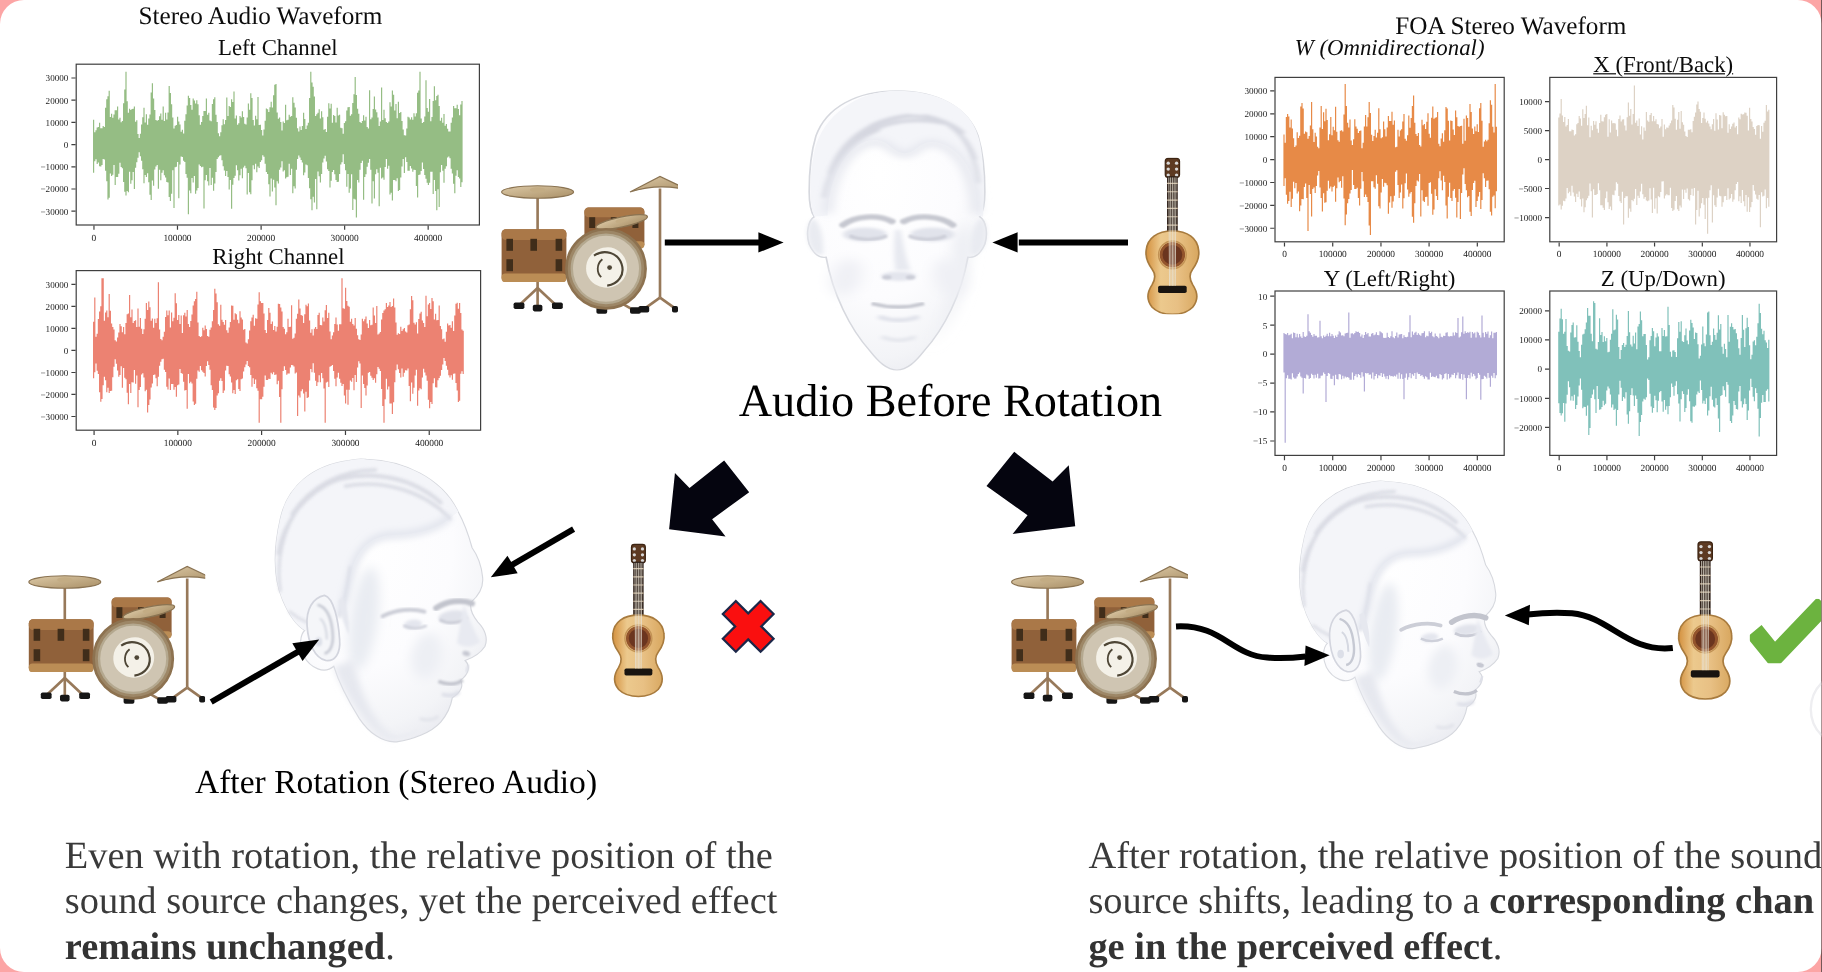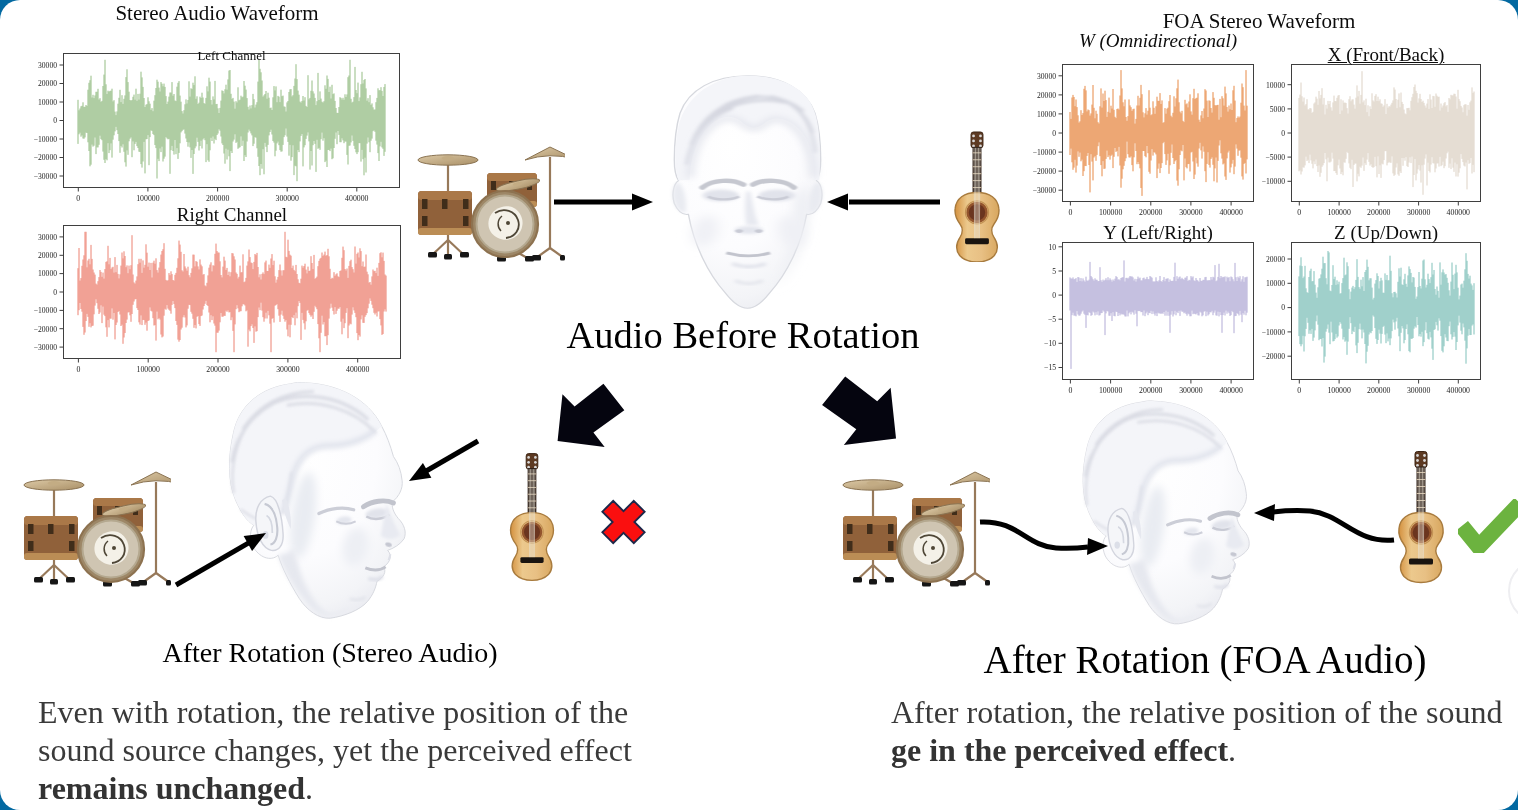--- a/index.html
+++ b/index.html
@@ -1,24 +1,24 @@
 <!DOCTYPE html>
 <html><head>
 <meta charset="utf-8">
 <style>
   html,body{margin:0;padding:0;background:#060606;}
-  .stage{position:relative;width:1518px;height:810px;background:#0369a1;overflow:hidden;
+  .stage{position:relative;width:1518px;height:810px;background:#fca5a5;overflow:hidden;
          font-family:"Liberation Serif", serif;}
   .surface{position:absolute;inset:0;background:#ffffff;border-radius:20px;overflow:hidden;}
   .abs{position:absolute;}
   .suptitle{position:absolute;transform:translateX(-50%);color:#0c0c0c;white-space:nowrap;}
   .plot-title{position:absolute;transform:translateX(-50%);color:#0c0c0c;white-space:nowrap;}
   .caption{position:absolute;transform:translateX(-50%);color:#000;white-space:nowrap;}
   .para{position:absolute;color:#3a3a3a;}
-  .para .pline{white-space:nowrap;}
+  .para .pline{white-space:nowrap;margin-left:16px;}
   .para b{color:#333;}
   svg{display:block;}
 </style>
 </head>
 <body>
 
 <div class="stage">
   <div class="surface">
 
     <svg width="0" height="0" style="position:absolute" aria-hidden="true">
@@ -349,21 +349,21 @@
           <text x="61.3" y="161.5" text-anchor="middle" font-size="7.8" fill="#1c1c1c" font-family="&quot;Liberation Serif&quot;, serif">0</text>
           <line y1="149" y2="152.5" x1="130.9" x2="130.9" stroke="#3f3f3f" stroke-width="1"></line>
           <text x="130.9" y="161.5" text-anchor="middle" font-size="7.8" fill="#1c1c1c" font-family="&quot;Liberation Serif&quot;, serif">100000</text>
           <line y1="149" y2="152.5" x1="200.6" x2="200.6" stroke="#3f3f3f" stroke-width="1"></line>
           <text x="200.6" y="161.5" text-anchor="middle" font-size="7.8" fill="#1c1c1c" font-family="&quot;Liberation Serif&quot;, serif">200000</text>
           <line y1="149" y2="152.5" x1="270.2" x2="270.2" stroke="#3f3f3f" stroke-width="1"></line>
           <text x="270.2" y="161.5" text-anchor="middle" font-size="7.8" fill="#1c1c1c" font-family="&quot;Liberation Serif&quot;, serif">300000</text>
           <line y1="149" y2="152.5" x1="339.8" x2="339.8" stroke="#3f3f3f" stroke-width="1"></line>
           <text x="339.8" y="161.5" text-anchor="middle" font-size="7.8" fill="#1c1c1c" font-family="&quot;Liberation Serif&quot;, serif">400000</text>
         </svg>
-        <div class="plot-title" style="left: 231.5px; top: 48px; font-size: 13px;">Left Channel</div>
+        <div class="plot-title" style="left: 231.5px; top: 30px; font-size: 19px;">Left Channel</div>
         <svg style="position:absolute;left:17px;top:211.3px" width="396" height="170">
           <path d="M61,57.2L61,104.2M62,37.0L62,99.2M63,69.6L63,92.0M64,67.1L64,98.0M65,54.8L65,100.7M66,48.5L66,115.9M67,44.3L67,123.8M68,20.8L68,121.5M69,20.8L69,110.0M70,56.3L70,102.9M71,49.5L71,105.9M72,47.8L72,115.8M73,53.3L73,112.2M74,33.9L74,116.4M75,47.9L75,114.9M76,58.5L76,114.7M77,61.5L77,103.3M78,63.6L78,94.6M79,72.6L79,88.3M80,73.6L80,92.2M81,70.2L81,97.8M82,66.1L82,103.0M83,59.0L83,101.5M84,60.9L84,94.3M85,65.8L85,112.1M86,61.6L86,95.6M87,67.6L87,103.7M88,58.1L88,105.1M89,50.9L89,116.3M90,50.3L90,125.8M91,34.8L91,109.1M92,53.3L92,116.4M93,46.9L93,107.6M94,58.1L94,107.7M95,56.5L95,97.4M96,55.8L96,108.7M97,61.6L97,102.0M98,46.1L98,128.4M99,61.2L99,114.0M100,53.9L100,111.5M101,62.9L101,101.0M102,67.4L102,100.0M103,63.3L103,103.5M104,54.6L104,115.0M105,41.5L105,113.7M106,47.4L106,132.8M107,40.3L107,126.5M108,45.0L108,122.0M109,56.2L109,112.0M110,54.4L110,108.6M111,62.2L111,101.5M112,54.6L112,101.1M113,58.2L113,104.3M114,54.2L114,110.8M115,24.2L115,103.0M116,63.5L116,93.8M117,71.4L117,90.5M118,72.6L118,88.4M119,69.6L119,88.0M120,65.4L120,97.1M121,53.2L121,99.0M122,47.8L122,111.3M123,51.7L123,113.6M124,47.8L124,104.4M125,61.9L125,114.1M126,49.4L126,108.9M127,56.7L127,109.1M128,53.8L128,113.8M129,33.3L129,111.6M130,41.7L130,119.7M131,55.7L131,110.0M132,51.6L132,109.4M133,59.0L133,96.4M134,51.9L134,99.8M135,66.5L135,100.5M136,51.7L136,107.2M137,49.7L137,114.5M138,52.7L138,114.1M139,47.3L139,129.6M140,59.1L140,100.6M141,61.6L141,108.3M142,56.6L142,107.1M143,51.1L143,108.6M144,43.6L144,123.5M145,40.0L145,126.4M146,38.2L146,125.5M147,32.2L147,104.7M148,57.8L148,97.8M149,68.9L149,98.7M150,69.8L150,94.1M151,69.2L151,97.6M152,62.1L152,98.8M153,64.2L153,99.8M154,60.3L154,102.7M155,63.1L155,93.9M156,69.0L156,90.0M157,69.7L157,93.1M158,63.8L158,97.1M159,61.9L159,110.0M160,56.8L160,113.9M161,47.3L161,128.6M162,29.6L162,130.7M163,33.6L163,129.0M164,40.8L164,118.5M165,59.3L165,116.7M166,60.5L166,106.3M167,43.0L167,104.2M168,55.4L168,106.5M169,57.4L169,116.4M170,59.7L170,114.4M171,55.7L171,97.7M172,64.2L172,93.8M173,66.3L173,94.1M174,61.9L174,100.8M175,57.3L175,102.7M176,43.6L176,107.8M177,43.7L177,116.8M178,55.4L178,114.0M179,50.1L179,117.4M180,50.8L180,105.8M181,55.4L181,105.0M182,58.4L182,113.1M183,48.4L183,114.9M184,53.6L184,105.1M185,55.3L185,104.5M186,63.7L186,98.5M187,63.1L187,95.0M188,74.4L188,92.8M189,75.3L189,89.9M190,71.8L190,94.0M191,64.4L191,95.0M192,56.7L192,101.5M193,53.6L193,111.3M194,51.3L194,104.2M195,60.4L195,109.1M196,54.3L196,105.3M197,54.7L197,112.5M198,42.8L198,114.7M199,32.6L199,141.2M200,40.0L200,121.7M201,41.5L201,121.7M202,41.6L202,119.6M203,50.3L203,111.3M204,64.0L204,102.0M205,66.4L205,105.7M206,55.6L206,105.7M207,45.7L207,104.7M208,49.6L208,104.9M209,58.9L209,99.7M210,56.9L210,100.8M211,64.0L211,99.3M212,60.7L212,101.4M213,65.3L213,101.1M214,61.2L214,109.2M215,42.1L215,106.3M216,42.4L216,119.9M217,45.3L217,141.2M218,48.5L218,113.4M219,61.5L219,98.2M220,62.9L220,94.2M221,67.5L221,97.4M222,65.8L222,101.2M223,54.6L223,100.3M224,61.4L224,100.2M225,61.2L225,95.3M226,43.3L226,93.2M227,71.2L227,93.4M228,70.5L228,94.5M229,66.9L229,100.3M230,54.6L230,99.4M231,50.4L231,135.7M232,38.5L232,118.6M233,46.1L233,120.3M234,51.5L234,115.1M235,52.1L235,113.3M236,58.1L236,117.0M237,50.9L237,131.9M238,43.0L238,115.4M239,44.2L239,120.7M240,41.9L240,120.1M241,56.0L241,106.1M242,66.3L242,96.5M243,63.3L243,99.2M244,68.5L244,91.7M245,62.9L245,99.6M246,61.4L246,106.2M247,63.1L247,110.7M248,51.4L248,107.5M249,49.6L249,101.7M250,59.9L250,107.5M251,60.0L251,99.9M252,53.6L252,104.3M253,56.9L253,112.7M254,47.5L254,141.2M255,43.1L255,107.8M256,54.1L256,107.1M257,49.7L257,111.5M258,65.3L258,94.7M259,71.7L259,94.1M260,68.6L260,93.1M261,65.9L261,98.2M262,59.1L262,104.7M263,53.5L263,110.9M264,59.4L264,103.6M265,64.6L265,99.7M266,59.3L266,104.7M267,59.2L267,107.9M268,20.8L268,110.7M269,45.8L269,109.1M270,46.3L270,118.5M271,28.7L271,125.3M272,39.9L272,113.7M273,43.7L273,126.3M274,44.7L274,113.8M275,57.1L275,106.0M276,54.6L276,107.1M277,58.9L277,104.1M278,60.2L278,114.3M279,53.9L279,101.6M280,63.0L280,107.3M281,68.3L281,95.2M282,71.8L282,90.0M283,72.3L283,91.9M284,67.7L284,128.9M285,54.6L285,101.9M286,56.7L286,108.9M287,55.0L287,112.3M288,52.7L288,118.5M289,58.6L289,110.3M290,62.4L290,99.7M291,55.6L291,98.9M292,60.0L292,102.1M293,59.6L293,103.8M294,45.2L294,105.7M295,52.0L295,104.3M296,58.1L296,108.0M297,43.9L297,100.8M298,67.8L298,94.8M299,66.9L299,96.3M300,65.6L300,98.2M301,55.2L301,113.1M302,49.9L302,127.3M303,47.7L303,141.2M304,46.8L304,121.8M305,41.5L305,104.7M306,44.9L306,113.5M307,43.6L307,111.1M308,40.6L308,125.2M309,44.8L309,125.2M310,44.1L310,134.1M311,37.8L311,124.2M312,45.3L312,107.6M313,57.8L313,97.5M314,68.0L314,92.7M315,66.8L315,96.7M316,67.4L316,99.9M317,61.2L317,103.5M318,64.8L318,96.1M319,63.3L319,102.9M320,62.3L320,99.7M321,65.3L321,97.6M322,66.1L322,97.7M323,60.0L323,96.1M324,59.4L324,110.7M325,46.8L325,123.3M326,35.6L326,107.7M327,39.2L327,117.1M328,58.0L328,112.2M329,59.5L329,101.9M330,57.5L330,97.2M331,66.9L331,127.2M332,54.9L332,114.5M333,50.2L333,112.5M334,48.7L334,113.3M335,56.1L335,103.6M336,58.2L336,96.3M337,61.5L337,99.4M338,35.5L338,101.9M339,52.6L339,106.2M340,42.8L340,122.1M341,41.5L341,129.2M342,46.5L342,124.0M343,37.3L343,125.6M344,40.1L344,108.4M345,55.2L345,104.3M346,50.5L346,111.8M347,55.9L347,111.9M348,55.6L348,105.8M349,43.5L349,104.1M350,60.7L350,102.1M351,63.3L351,97.3M352,71.7L352,92.7M353,71.0L353,87.4M354,73.7L354,89.9M355,65.4L355,93.7M356,58.5L356,97.2M357,60.2L357,101.8M358,59.8L358,103.5M359,62.1L359,101.8M360,56.7L360,105.5M361,64.9L361,100.5M362,51.9L362,100.3M363,42.2L363,108.1M364,41.3L364,114.4M365,46.3L365,123.9M366,41.6L366,123.0M367,49.9L367,100.5M368,63.5L368,98.3M369,64.6L369,100.6" stroke="#ec8272" stroke-width="1" fill="none"></path>
           <rect x="46.5" y="14.5" width="337" height="133" fill="none" stroke="#3f3f3f" stroke-width="1"></rect>
           <line x1="42.5" x2="46" y1="25.9" y2="25.9" stroke="#3f3f3f" stroke-width="1"></line>
           <text x="40" y="28.7" text-anchor="end" font-size="7.6" fill="#1c1c1c" font-family="&quot;Liberation Serif&quot;, serif">30000</text>
           <line x1="42.5" x2="46" y1="44.3" y2="44.3" stroke="#3f3f3f" stroke-width="1"></line>
           <text x="40" y="47.099999999999994" text-anchor="end" font-size="7.6" fill="#1c1c1c" font-family="&quot;Liberation Serif&quot;, serif">20000</text>
           <line x1="42.5" x2="46" y1="62.6" y2="62.6" stroke="#3f3f3f" stroke-width="1"></line>
           <text x="40" y="65.4" text-anchor="end" font-size="7.6" fill="#1c1c1c" font-family="&quot;Liberation Serif&quot;, serif">10000</text>
           <line x1="42.5" x2="46" y1="81.0" y2="81.0" stroke="#3f3f3f" stroke-width="1"></line>
@@ -505,21 +505,21 @@
         <use href="#sym-head-front"></use>
       </svg>
     <svg class="abs" style="left:824px;top:188px" width="118" height="28" viewBox="0 0 118 28">
       <line x1="116" y1="14" x2="25" y2="14" stroke="#000" stroke-width="5"></line>
       <polygon points="3,14 24,5.5 24,22.5" fill="#000"></polygon>
     </svg>
     <svg class="abs" style="left:944px;top:131px" width="66" height="131">
         <use href="#sym-guitar"></use>
       </svg>
 
-    <div class="caption" style="left:743px;top:313px;font-size:38.5px;">Audio Before Rotation</div>
+    <div class="caption" style="left:792px;top:313px;font-size:38.5px;">Audio Before Rotation</div>
 
     <svg class="abs" style="left:554px;top:376px" width="74" height="72" viewBox="0 0 80.5 80" preserveAspectRatio="none">
       <polygon fill="#05050f" points="3.9,72.3 9.2,20.2 22.4,34.0 53.8,8.7 76.5,38.0 42.9,62.9 55.1,78.9"></polygon>
     </svg>
     <svg class="abs" style="left:818px;top:368px" width="82" height="78" viewBox="0 0 80.5 80" preserveAspectRatio="none">
       <polygon fill="#05050f" points="76.6,72.3 71.3,20.2 58.1,34.0 26.7,8.7 4.0,38.0 37.6,62.9 25.4,78.9"></polygon>
     </svg>
 
     <svg class="abs" style="left:21px;top:468px" width="150" height="120">
         <use href="#sym-drums"></use>
@@ -563,21 +563,21 @@
       <path d="M 148,42 C 110,46 96,16 64,13 C 48,12 36,13 27,14" fill="none" stroke="#000" stroke-width="5"></path>
       <polygon points="8,15 29,6 28,23" fill="#000"></polygon>
     </svg>
     <svg class="abs" style="left:1390px;top:448px" width="62" height="137">
         <use href="#sym-guitar"></use>
       </svg>
     <svg class="abs" style="left:1458px;top:499px" width="66" height="54">
         <use href="#sym-check"></use>
       </svg>
 
-    <div class="caption" style="left:1205px;top:637px;font-size:39px;">After Rotation (FOA Audio)</div>
     <div class="para" id="para-foa" style="left:891px;top:693px;font-size:32px;line-height:38px;">
         <div class="pline"><span>After rotation, the relative position of the sound</span></div>
+        <div class="pline"><span>source shifts, leading to a </span><b>corresponding chan</b></div>
         <div class="pline"><b>ge in the perceived effect</b><span>.</span></div>
       </div>
 
     <div class="abs" style="left:1508px;top:559px;width:60px;height:60px;border-radius:50%;background:#fff;border:2px solid #eeeef1;"></div>
   </div>
 </div>
 
 </body></html>

